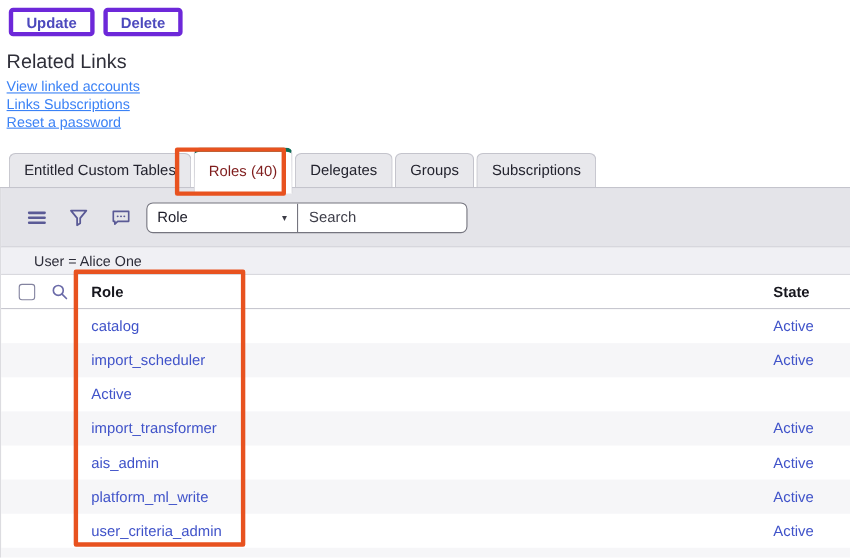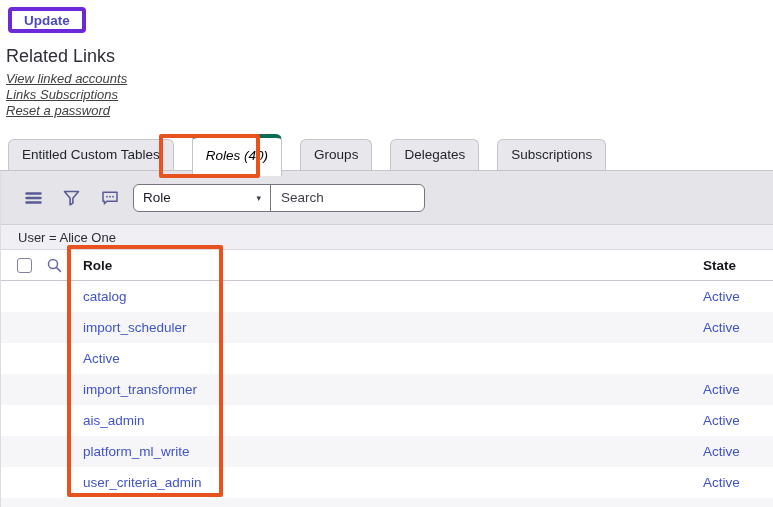--- a/index.html
+++ b/index.html
@@ -13,35 +13,35 @@
   .action-bar { display: flex; gap: 8px; padding: 7px 0 0 8px; }
   .btn {
     background: #fff; border: 4px solid #6d28d9; color: #4c49bd;
     font-weight: 700; font-size: 13.5px; font-family: inherit;
     padding: 0 12px; height: 26px; border-radius: 4px; cursor: pointer;
   }
 
   
   .related-title { font-size: 18px; font-weight: 400; color: #2e2e38; margin: 13px 0 0 6px; line-height: 20px; }
   .related-links { margin: 5px 0 0 6px; }
-  .related-links a { display: block; color: #404040; text-decoration: underline; font-size: 13px; line-height: 16px; cursor: pointer; font-style: italic; }
+  .related-links a { display: block; color: #3b82f6; text-decoration: underline; font-size: 13px; line-height: 16px; cursor: pointer; }
 
   
   .tabbar {
     display: flex; align-items: flex-end; padding-left: 8px;
     border-bottom: 1px solid #c4c4cc; height: 32px; margin-top: 20px; position: relative;
   }
   .tab {
     background: #e8e8ec; border: 1px solid #c4c4cc; border-bottom: none;
     border-radius: 6px 6px 0 0; padding: 0 13px; height: 31px; line-height: 30px;
-    margin-right: 18px; font-size: 13.5px; color: #23232e; white-space: nowrap; cursor: pointer; text-align: center;
+    margin-right: 2px; font-size: 13.5px; color: #23232e; white-space: nowrap; cursor: pointer; text-align: center;
   }
   .tab.active {
-    background: #fff; color: #000000; border-top: 4px solid #0c6b54;
-    height: 42px; line-height: 36px; margin-bottom: -6px; position: relative; z-index: 3; font-style: italic;
+    background: #fff; color: #7f1d1d; border-top: 4px solid #0c6b54;
+    height: 42px; line-height: 36px; margin-bottom: -6px; position: relative; z-index: 3;
   }
 
   
   .list-card { border-left: 1px solid #dcdce0; }
   .toolbar {
     height: 54px; background: #e4e4e9; border-bottom: 1px solid #cfcfd6;
     display: flex; align-items: center; padding-left: 24px;
   }
   .toolbar-icons { display: flex; align-items: center; gap: 21px; }
   .icon-btn { background: none; border: none; padding: 0; cursor: pointer; display: flex; align-items: center; }
@@ -57,21 +57,21 @@
   .combo-caret { font-size: 9px; color: #3c3c46; }
   .combo-search { flex: 1; display: flex; }
   .combo-search input {
     border: none; outline: none; width: 100%; padding: 0 10px;
     font-size: 13.5px; font-family: inherit; background: transparent; color: #0c4a6e;
   }
   .combo-search input::placeholder { color: #3f3f4a; opacity: 1; }
 
   .breadcrumb-row {
     height: 25px; background: #f0f0f4; border-bottom: 1px solid #d9d9de;
-    display: flex; align-items: center; padding-left: 17px; font-size: 13px; color: #2c2c38;
+    display: flex; align-items: center; padding-left: 30px; font-size: 13px; color: #2c2c38;
   }
 
   
   .grid { display: grid; grid-template-columns: 46px 36px 1fr 70px; align-items: center; }
   .thead { height: 31px; border-bottom: 1px solid #c7c7cf; background: #fff; }
   .th { font-weight: 700; font-size: 13.5px; color: #16161d; }
   .cell-check { padding-left: 16px; }
   .checkbox { width: 15px; height: 15px; border: 1px solid #83839f; border-radius: 3px; background: #fff; cursor: pointer; }
   .rows-container > div.row { height: 31px; }
   .rows-container > div:nth-of-type(even) { background: #f6f6f8; }
@@ -85,43 +85,44 @@
 </head>
 <body>
 
 <div class="page">
 
   <div class="action-bar">
 
       <button class="btn">Update</button>
 
 
+      <button class="btn">Delete</button>
 
   </div>
 
   <h2 class="related-title">Related Links</h2>
   <div class="related-links">
 
       <a href="#">View linked accounts</a>
 
       <a href="#">Links Subscriptions</a>
 
       <a href="#">Reset a password</a>
 
   </div>
 
   <div class="tabbar">
 
       <div class="tab">Entitled Custom Tables</div>
 
       <div class="tab active">Roles (40)</div>
 
+      <div class="tab">Delegates</div>
+
       <div class="tab">Groups</div>
-
-      <div class="tab">Delegates</div>
 
       <div class="tab">Subscriptions</div>
 
 
   </div>
 
   <div class="list-card">
 
     <div class="toolbar">
       <div class="toolbar-icons">

